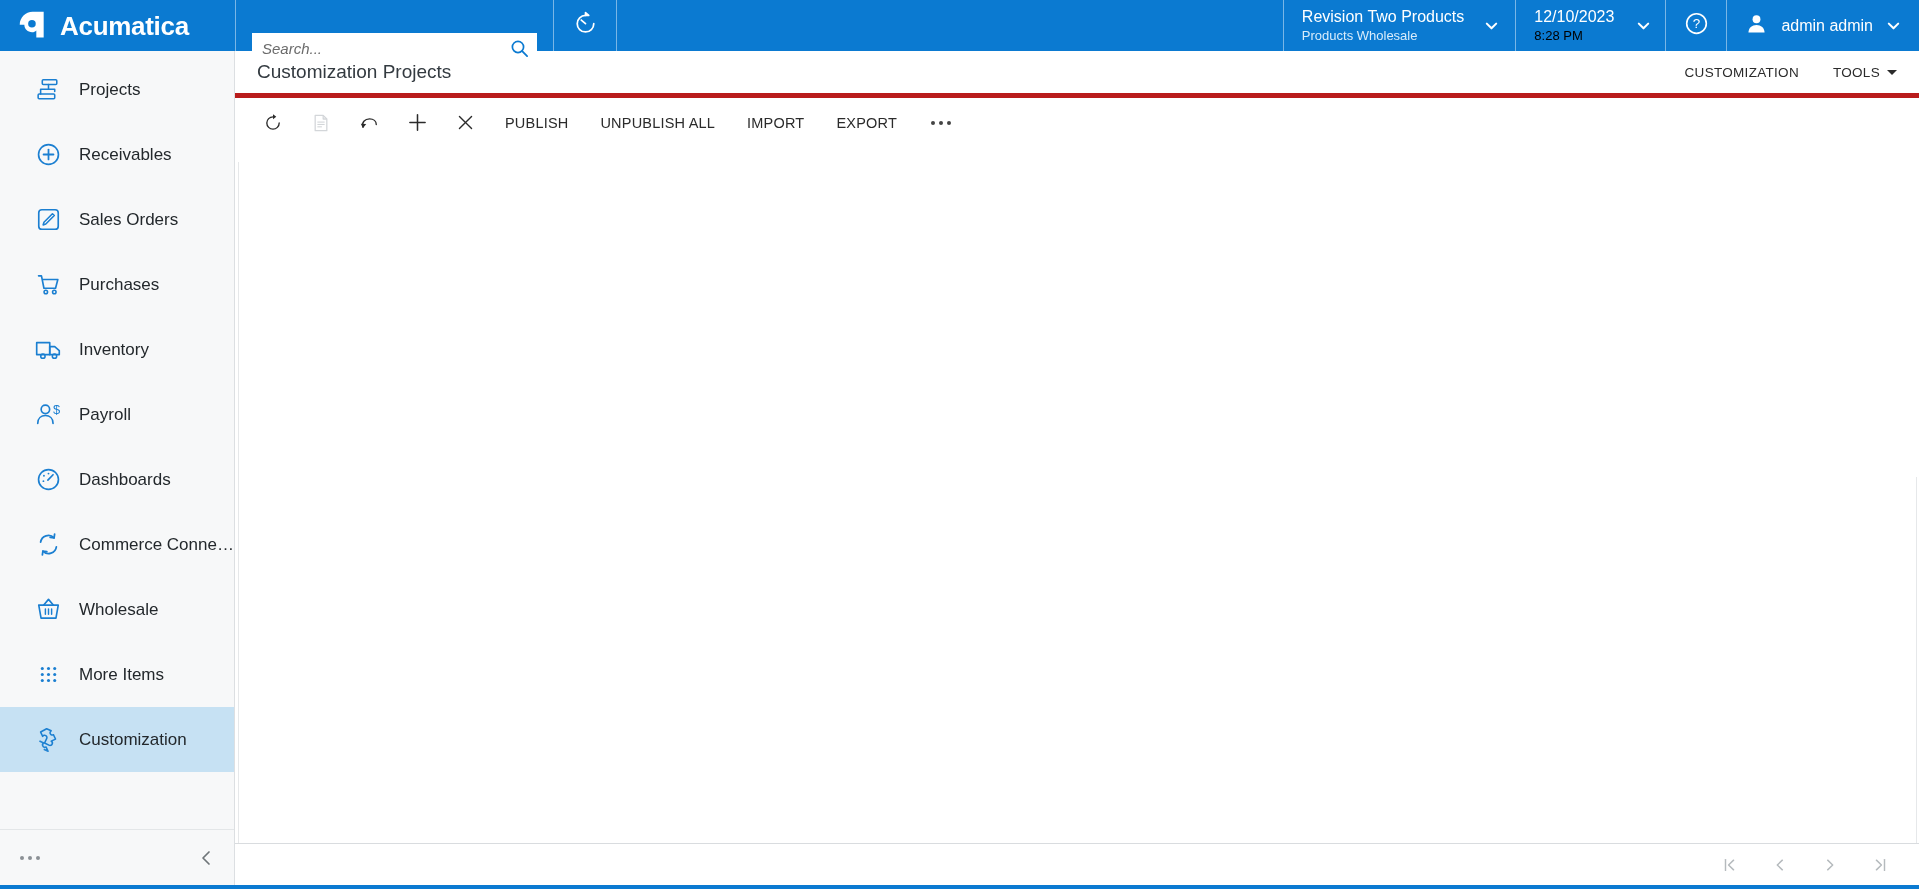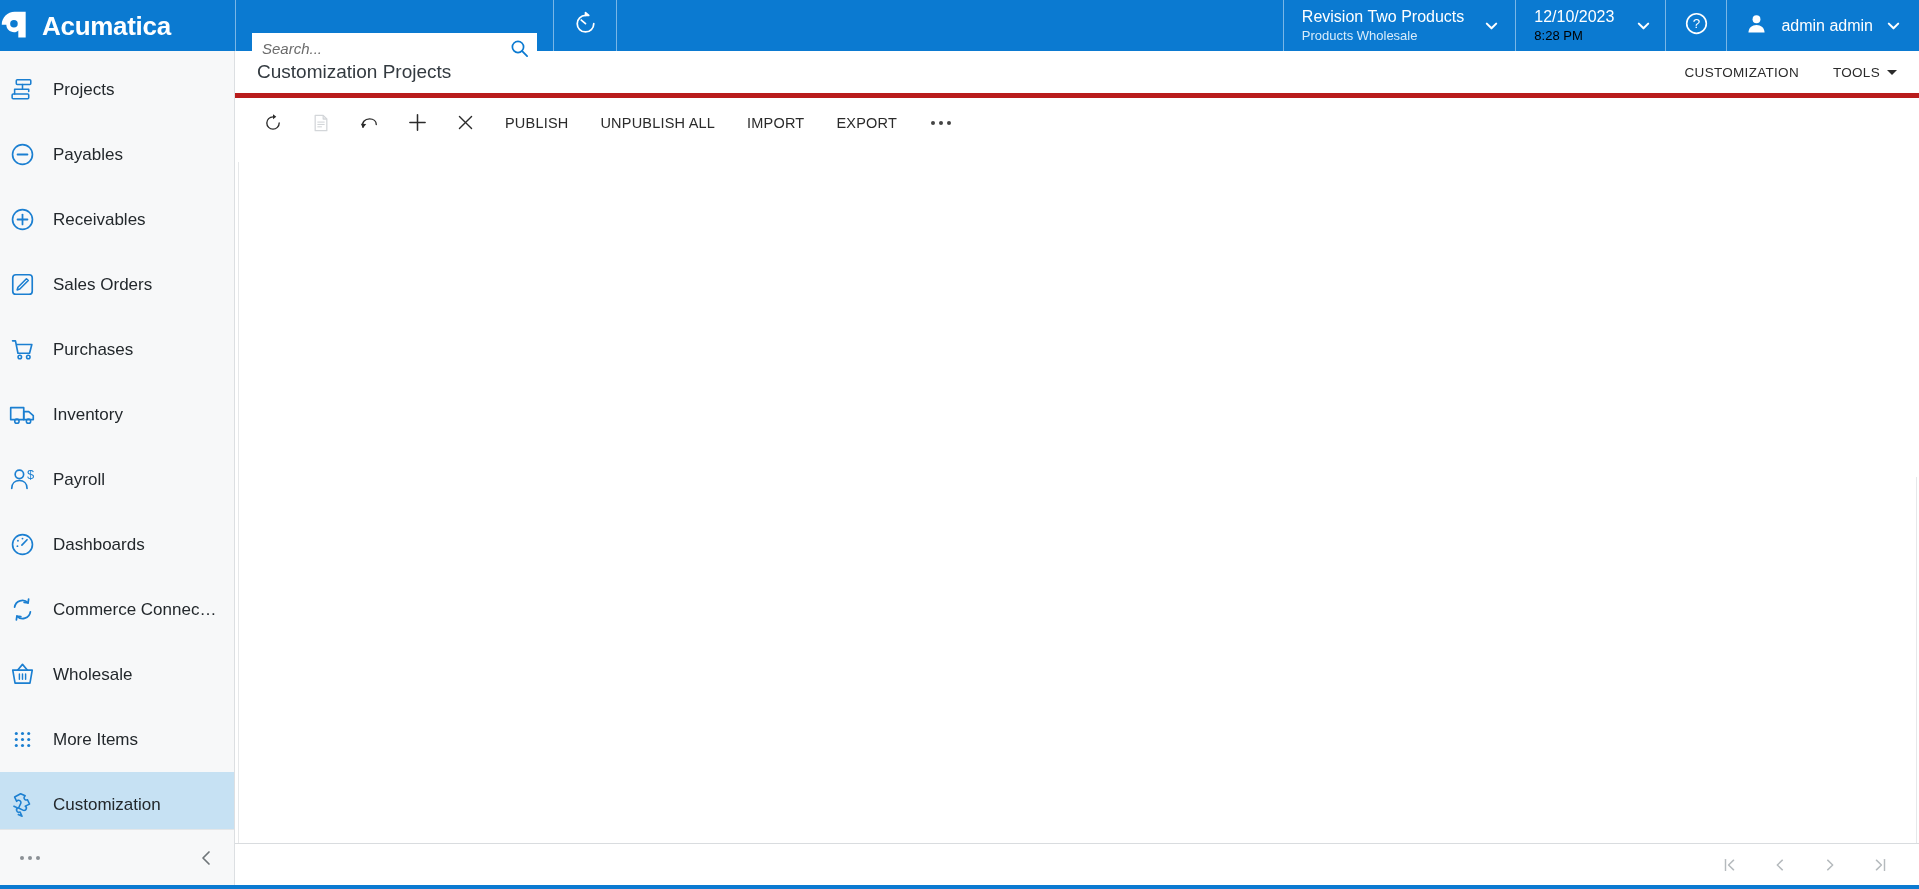--- a/index.html
+++ b/index.html
@@ -16,20 +16,21 @@
     height: 51px; min-height: 51px;
     background: #0b7ad1;
     display: flex; align-items: stretch;
     color: #ffffff;
     position: relative;
     z-index: 20;
   }
   .brand {
     width: 235px; min-width: 235px;
     display: flex; align-items: center;
+    padding-left: 18px;
     gap: 11px;
   }
   .brand-logo { width: 31px; height: 31px; display: block; }
   .brand-name {
     font-size: 26px; font-weight: bold; letter-spacing: -0.3px;
     color: #ffffff; line-height: 1;
   }
   .vdiv { width: 1px; background: rgba(255,255,255,0.45); align-self: stretch; margin: 0; }
 
   .search-wrap {
@@ -95,21 +96,21 @@
     width: 235px; min-width: 235px;
     background: #f7f8f9;
     border-right: 1px solid #dcdfe2;
     display: flex; flex-direction: column;
     position: relative;
   }
   .nav-list { flex: 1; padding-top: 6px; overflow: hidden; }
   .nav-item {
     height: 65px;
     display: flex; align-items: center;
-    padding-left: 8px; gap: 16px;
+    padding-left: 34px; gap: 16px;
     cursor: pointer;
   }
   .nav-item.active { background: #c6e1f3; }
   .nav-ico { width: 29px; height: 29px; flex: none; display: block; }
   .nav-label {
     font-size: 17px; color: #23282c; white-space: nowrap;
     overflow: hidden; text-overflow: ellipsis; max-width: 170px;
   }
   .sidebar-footer {
     height: 56px; border-top: 1px solid #e3e6e8;
@@ -307,29 +308,20 @@
           <span class="nav-ico">
             <svg viewBox="0 0 28 28" width="29" height="29" aria-hidden="true">
               <rect x="8" y="4.5" width="14" height="4.6" rx="1" fill="none" stroke="#1b7fd1" stroke-width="1.5"></rect>
               <rect x="4" y="18.4" width="16" height="4.6" rx="1" fill="none" stroke="#1b7fd1" stroke-width="1.5"></rect>
               <path d="M14 9.1 L14 13.8 M6.4 13.8 L20 13.8 M6.4 13.8 L6.4 18.4 M20 13.8 L20 16" fill="none" stroke="#1b7fd1" stroke-width="1.5" stroke-linecap="round"></path>
             </svg>
           </span>
           <span class="nav-label">Projects</span>
         </div>
 
-        <div class="nav-item">
-          <span class="nav-ico">
-            <svg viewBox="0 0 28 28" width="29" height="29" aria-hidden="true">
-              <circle cx="14" cy="14" r="9.6" fill="none" stroke="#1b7fd1" stroke-width="1.6"></circle>
-              <line x1="9.2" y1="14" x2="18.8" y2="14" stroke="#1b7fd1" stroke-width="1.7" stroke-linecap="round"></line>
-            </svg>
-          </span>
-          <span class="nav-label">Payables</span>
-        </div>
 
         <div class="nav-item">
           <span class="nav-ico">
             <svg viewBox="0 0 28 28" width="29" height="29" aria-hidden="true">
               <circle cx="14" cy="14" r="9.6" fill="none" stroke="#1b7fd1" stroke-width="1.6"></circle>
               <line x1="9.2" y1="14" x2="18.8" y2="14" stroke="#1b7fd1" stroke-width="1.7" stroke-linecap="round"></line>
               <line x1="14" y1="9.2" x2="14" y2="18.8" stroke="#1b7fd1" stroke-width="1.7" stroke-linecap="round"></line>
             </svg>
           </span>
           <span class="nav-label">Receivables</span>

